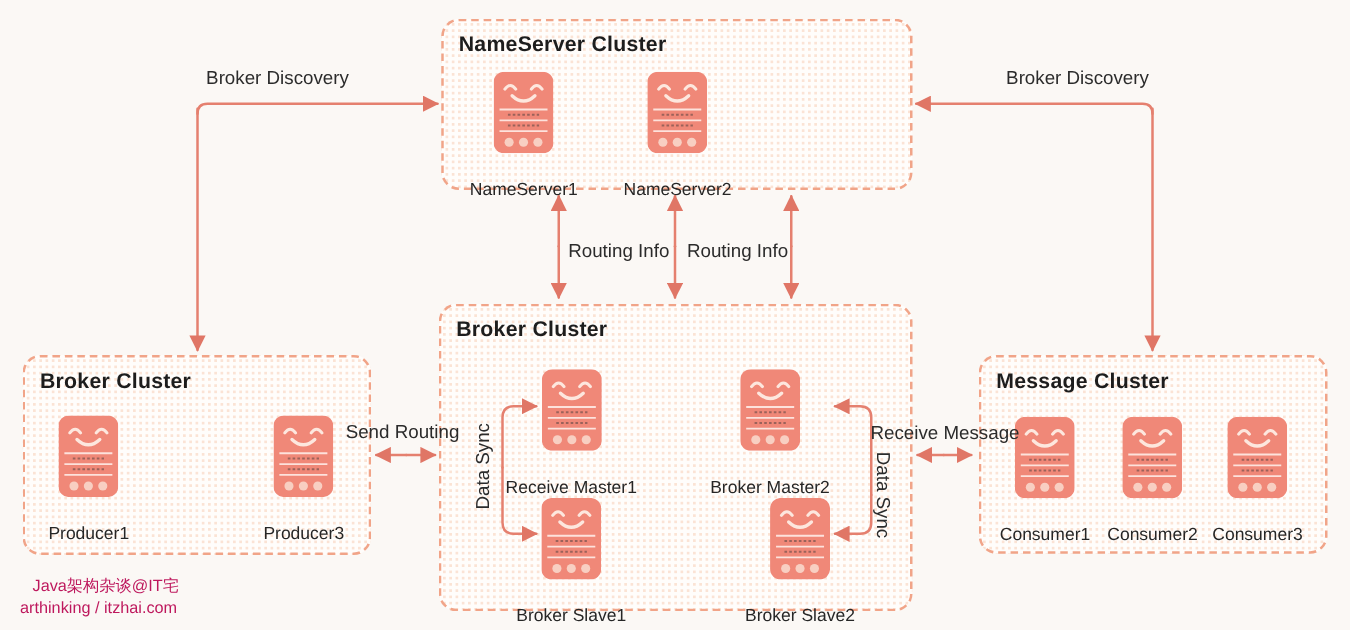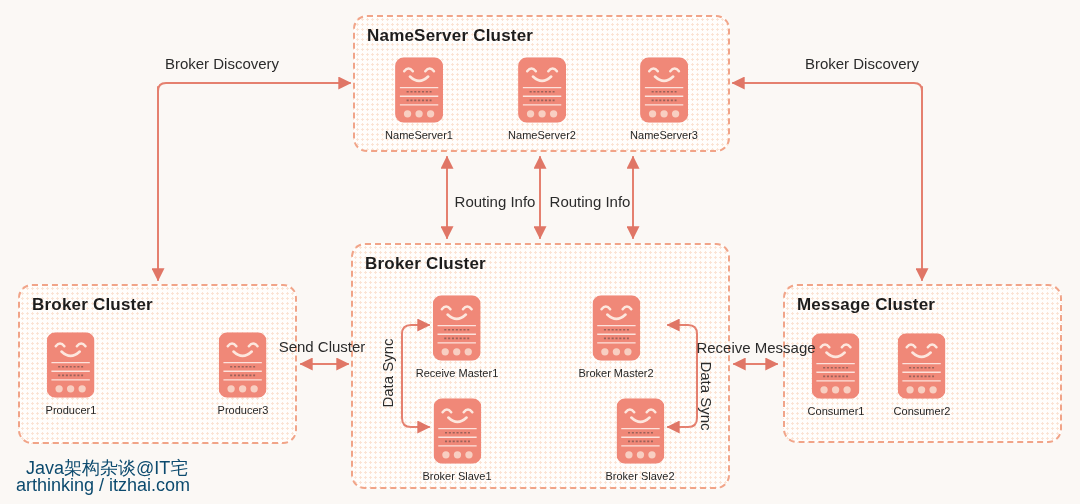--- a/index.html
+++ b/index.html
@@ -32,37 +32,37 @@
   #box-consumer  {left:783px;top:284px;width:279px;height:159px;}
 
   
   .node{
     position:absolute;
     display:flex;flex-direction:column;align-items:center;
     transform:translateX(-50%);
   }
   .node svg.server{width:48px;height:66px;display:block;}
   .node-label{
-    margin-top:6px;font-size:11px;color:#262626;white-space:nowrap;
+    margin-top:20px;font-size:14px;color:#262626;white-space:nowrap;
   }
 
   
   svg.overlay{position:absolute;left:0;top:0;width:1080px;height:504px;pointer-events:none;}
 
   
   .arrow-label{
     position:absolute;transform:translate(-50%,-50%);
     font-size:15px;color:#2b2b2b;white-space:nowrap;
   }
   .arrow-label.rot-up  {transform:translate(-50%,-50%) rotate(-90deg);}
   .arrow-label.rot-down{transform:translate(-50%,-50%) rotate(90deg);}
 
   .watermark{
     position:absolute;left:16px;top:460px;
-    font-size:18px;line-height:17px;color:#0c4a6e;
+    font-size:13px;line-height:17px;color:#be185d;
   }
   .watermark .wm1{padding-left:10px;}
 </style>
 </head>
 <body>
 
 <div class="canvas">
 
   <div class="cluster" id="box-nameserver">
     <div class="cluster-title">NameServer Cluster</div>
@@ -131,26 +131,20 @@
         <use href="#server-icon"></use>
       </svg>
     <div class="node-label">NameServer1</div>
   </div>
   <div class="node" style="left:542px;top:57px">
     <svg class="server" viewBox="0 0 50 68">
         <use href="#server-icon"></use>
       </svg>
     <div class="node-label">NameServer2</div>
   </div>
-  <div class="node" style="left:664px;top:57px">
-    <svg class="server" viewBox="0 0 50 68">
-        <use href="#server-icon"></use>
-      </svg>
-    <div class="node-label">NameServer3</div>
-  </div>
 
   <div class="node" style="left:71px;top:332px">
     <svg class="server" viewBox="0 0 50 68">
         <use href="#server-icon"></use>
       </svg>
     <div class="node-label">Producer1</div>
   </div>
   <div class="node" style="left:243px;top:332px">
     <svg class="server" viewBox="0 0 50 68">
         <use href="#server-icon"></use>
@@ -187,27 +181,33 @@
     <svg class="server" viewBox="0 0 50 68">
         <use href="#server-icon"></use>
       </svg>
     <div class="node-label">Consumer1</div>
   </div>
   <div class="node" style="left:922px;top:333px">
     <svg class="server" viewBox="0 0 50 68">
         <use href="#server-icon"></use>
       </svg>
     <div class="node-label">Consumer2</div>
+  </div>
+  <div class="node" style="left:1006px;top:333px">
+    <svg class="server" viewBox="0 0 50 68">
+        <use href="#server-icon"></use>
+      </svg>
+    <div class="node-label">Consumer3</div>
   </div>
 
   <div class="arrow-label" style="left:222px;top:63px">Broker Discovery</div>
   <div class="arrow-label" style="left:862px;top:63px">Broker Discovery</div>
   <div class="arrow-label" style="left:495px;top:201px">Routing Info</div>
   <div class="arrow-label" style="left:590px;top:201px">Routing Info</div>
-  <div class="arrow-label" style="left:322px;top:346px">Send Cluster</div>
+  <div class="arrow-label" style="left:322px;top:346px">Send Routing</div>
   <div class="arrow-label" style="left:756px;top:347px">Receive Message</div>
   <div class="arrow-label rot-up" style="left:387px;top:373px">Data Sync</div>
   <div class="arrow-label rot-down" style="left:706px;top:396px">Data Sync</div>
 
   <div class="watermark">
     <div class="wm1">Java架构杂谈@IT宅</div>
     <div class="wm2">arthinking / itzhai.com</div>
   </div>
 
 </div>

